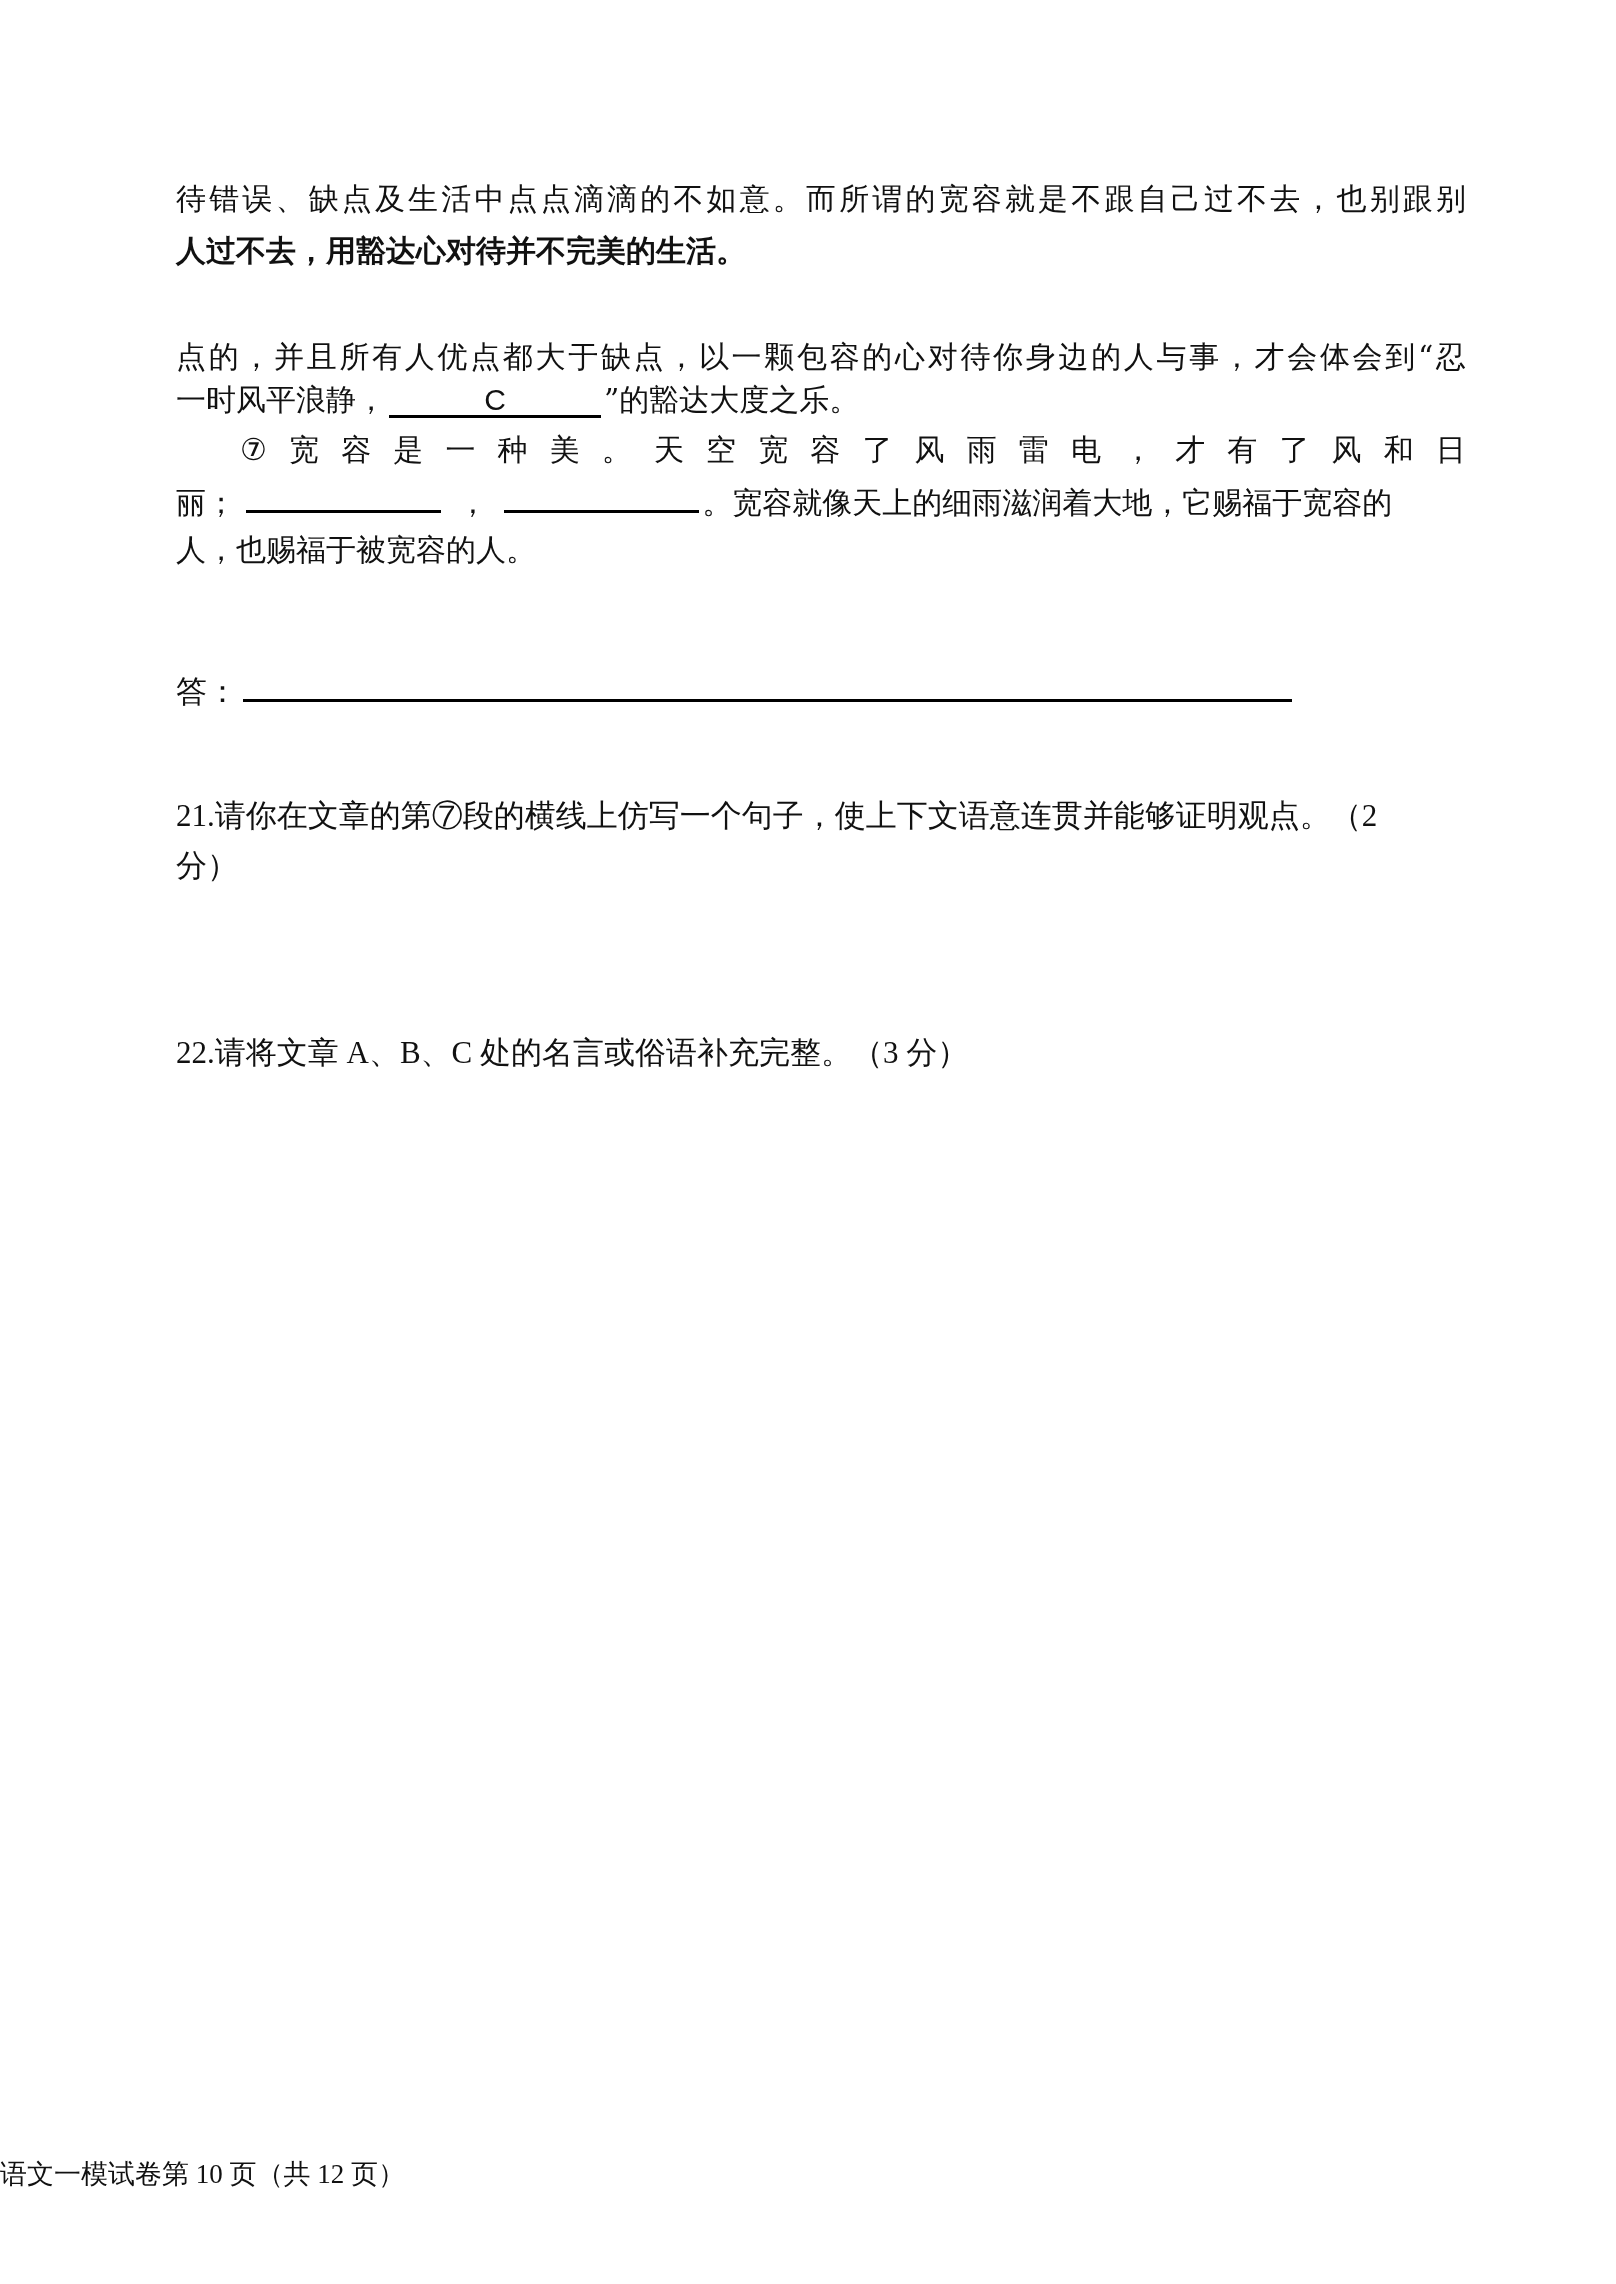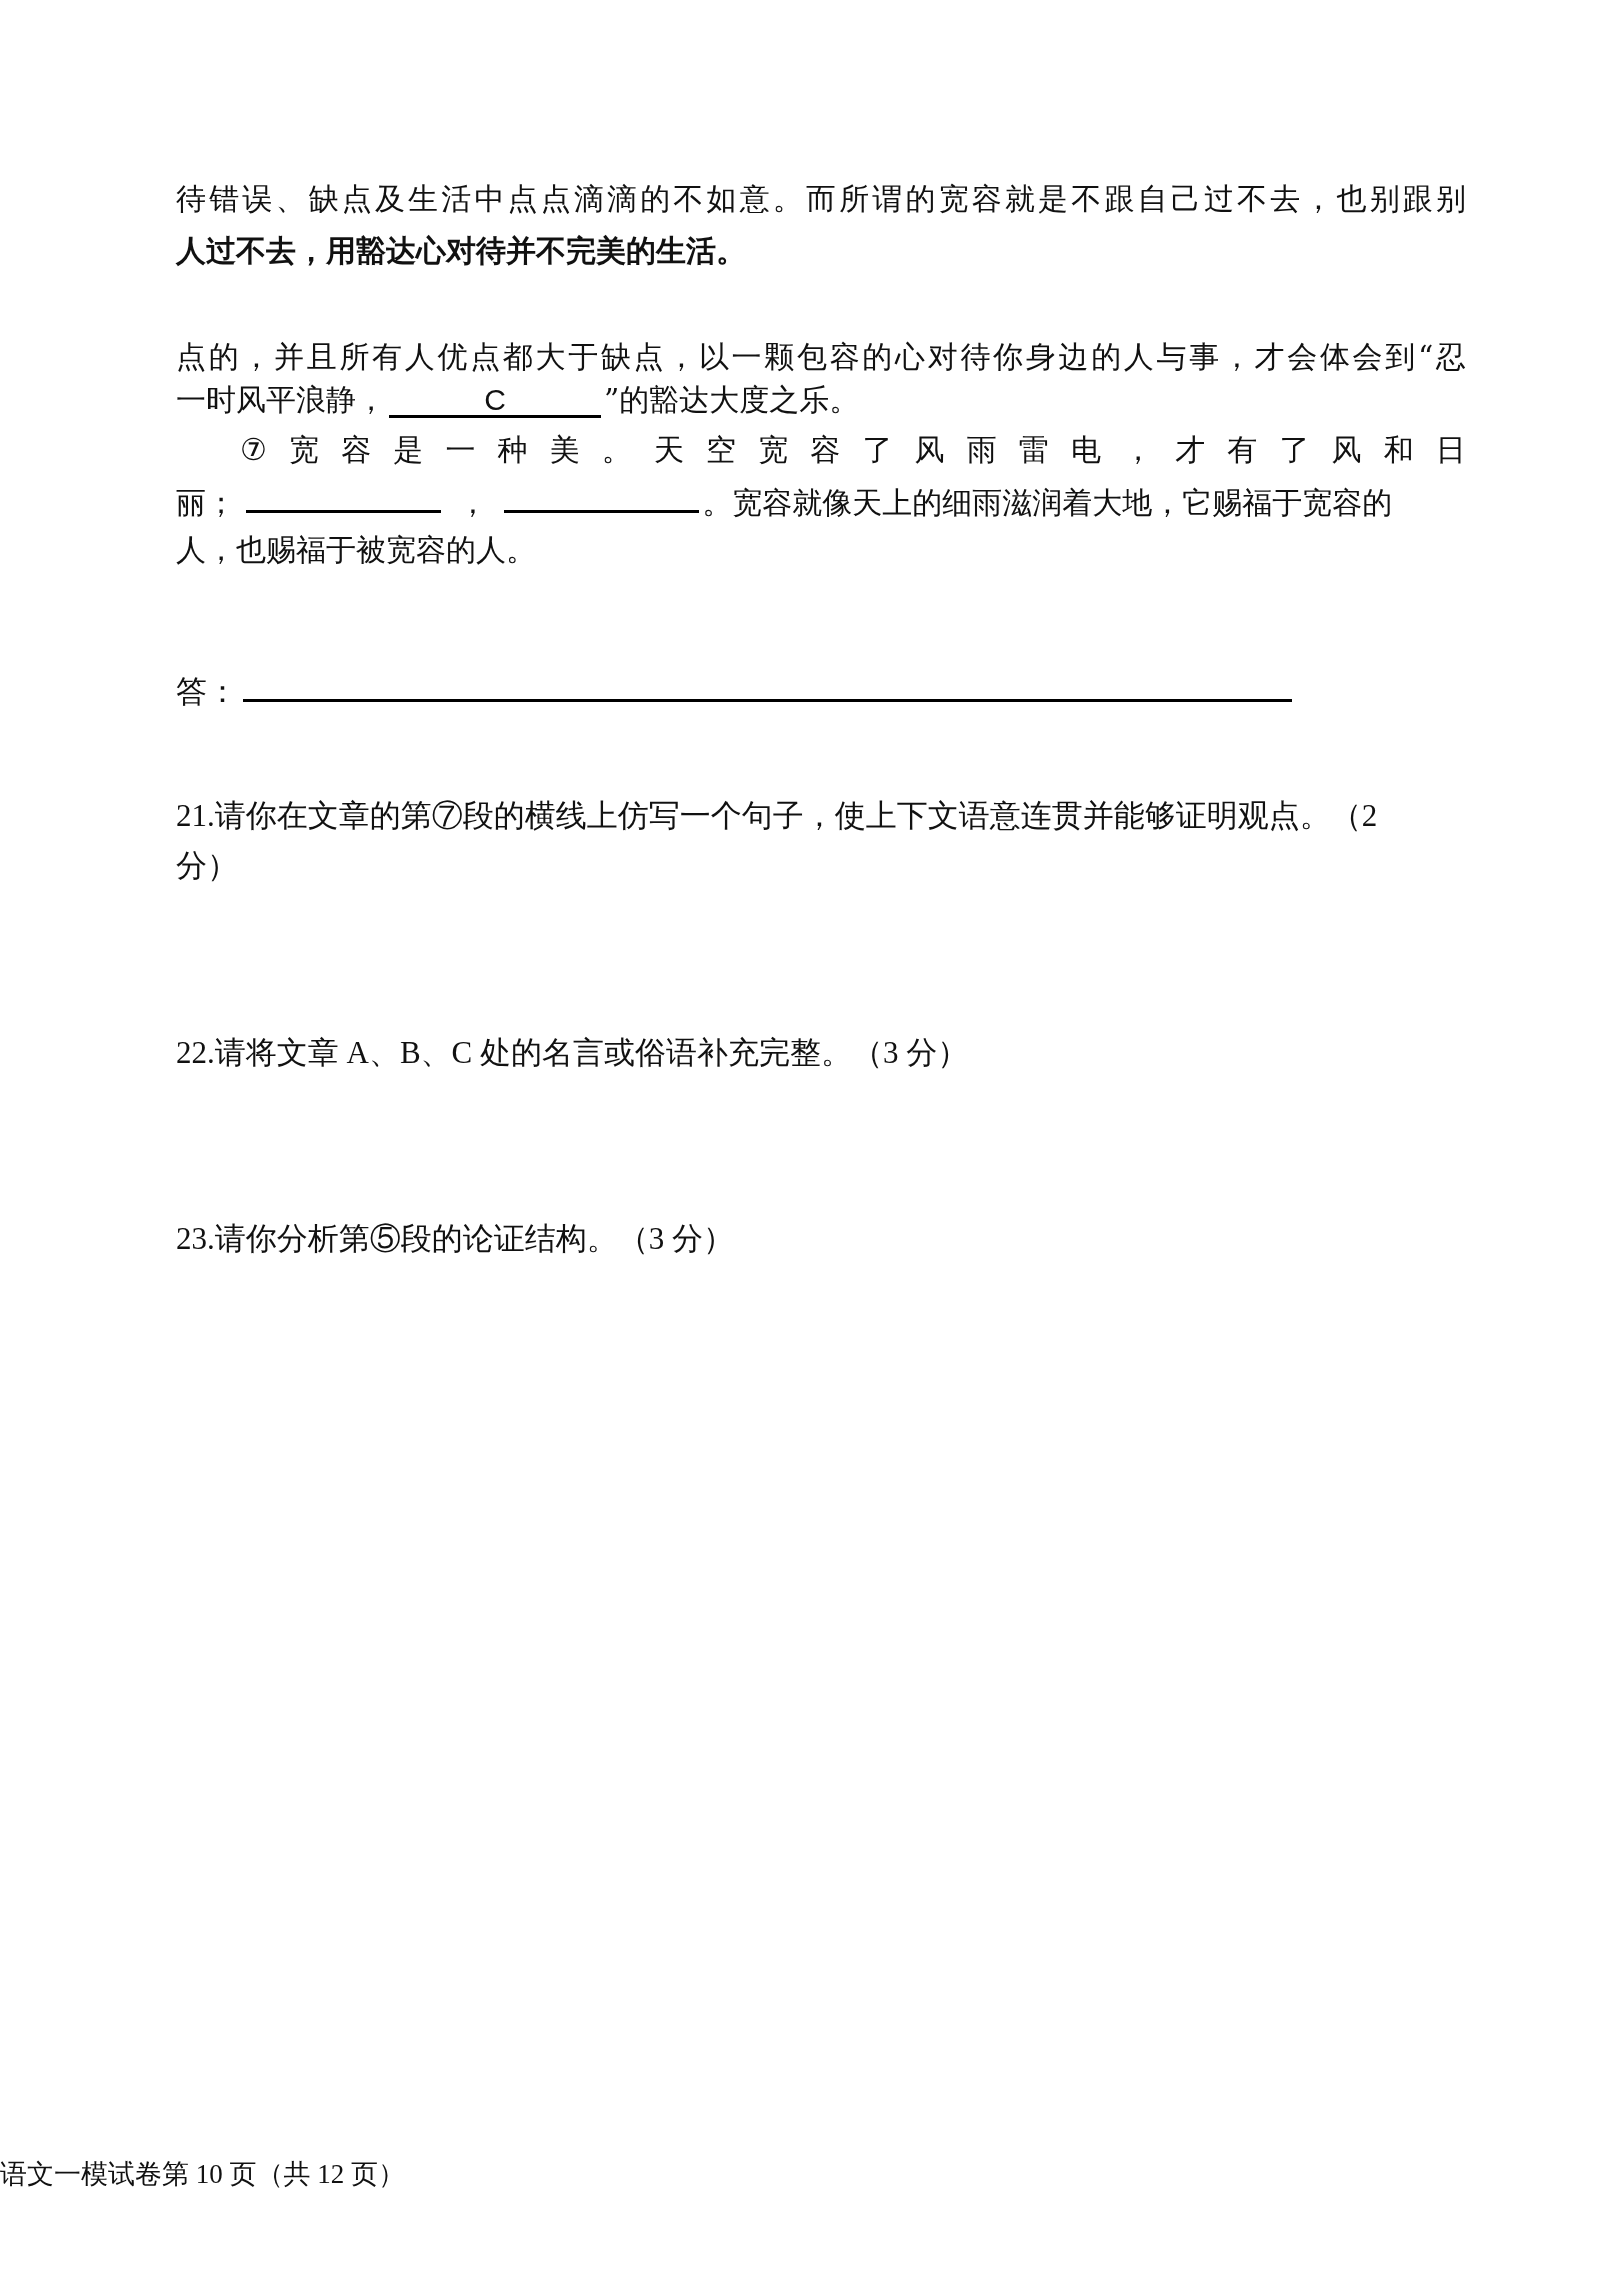--- a/index.html
+++ b/index.html
@@ -89,17 +89,16 @@
 
   <div class="line q" style="top:666px;">
     <span>答：</span><span class="blank" style="width:1049px; margin-left:4.5px;"></span>
   </div>
 
   <div class="line q" style="top:793px;">21.请你在文章的第⑦段的横线上仿写一个句子，使上下文语意连贯并能够证明观点。（2</div>
   <div class="line q" style="top:843px;">分）</div>
 
   <div class="line q" style="top:1030px;">22.请将文章 A、B、C 处的名言或俗语补充完整。（3 分）</div>
 
-  <div class="line q" style="top:1216px;">23.请你分析第⑤段的论证结构。（3 分）</div>
 
   <div class="footer">语文一模试卷第 10 页（共 12 页）</div>
 </div>
 
 
 </body></html>

